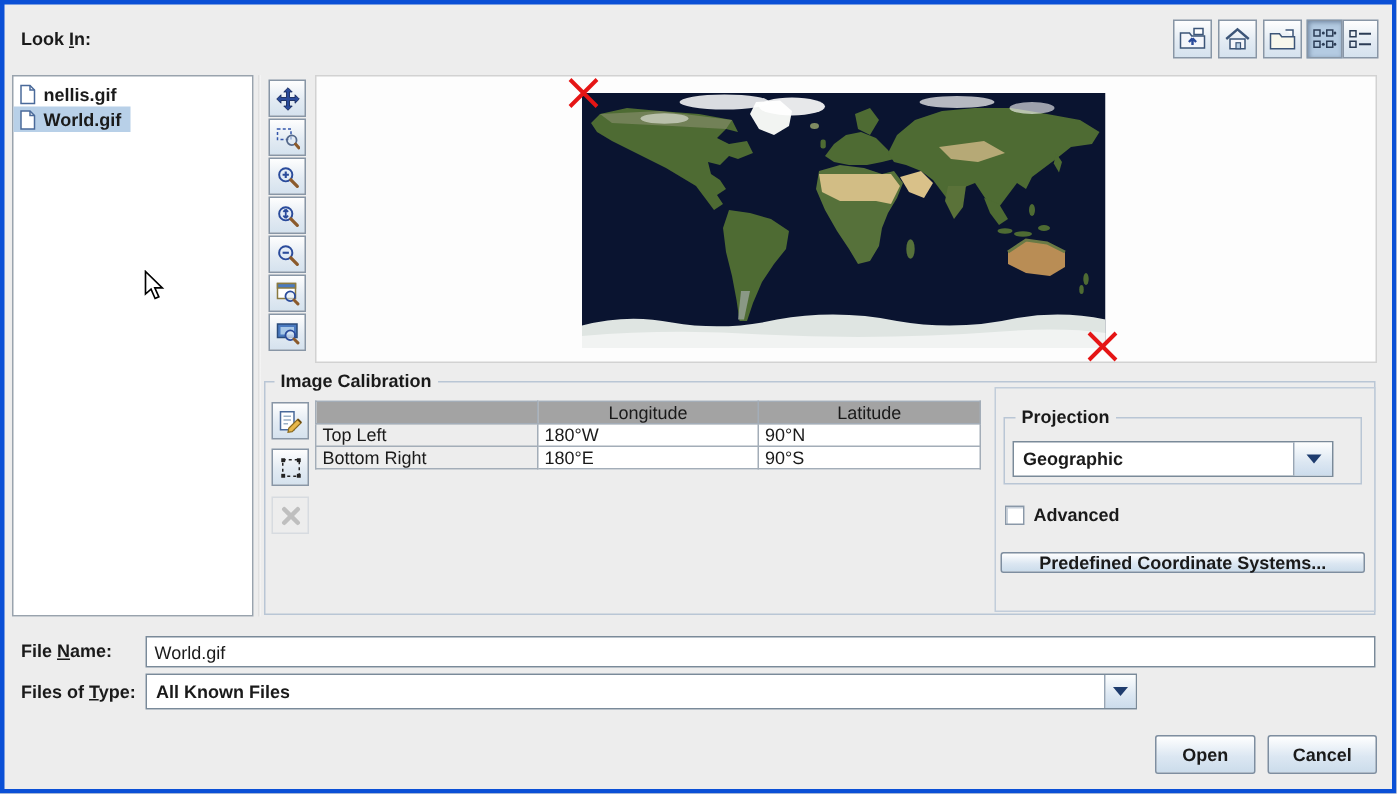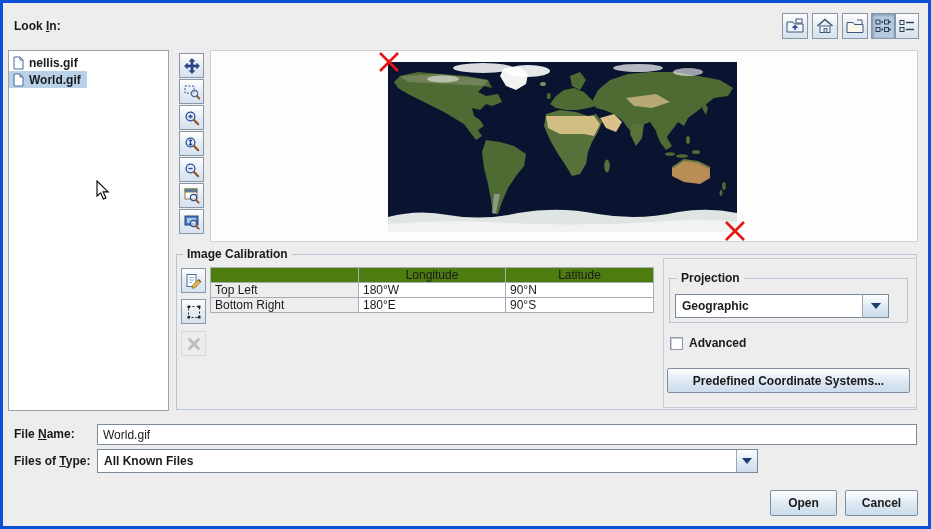--- a/index.html
+++ b/index.html
@@ -50,21 +50,21 @@
 
   
   .group{position:absolute;border:1px solid #B9C6D5;}
   .gtitle{position:absolute;font-weight:bold;background:#EDEDED;padding:0 4px;white-space:nowrap;}
 
   
   .caltable{position:absolute;left:210px;top:267px;border-collapse:collapse;
             font-size:12px;background:#fff;}
   .caltable th,.caltable td{border:1px solid #A3ADB8;height:15px;padding:0 4px;
             font-weight:normal;white-space:nowrap;}
-  .caltable th{background:#4d7c0f;text-align:center;}
+  .caltable th{background:#a3a3a3;text-align:center;}
   .caltable td.rowlabel{background:#EDEDED;text-align:left;}
   .caltable td.val{background:#fff;}
 
   .checkbox{position:absolute;width:13px;height:13px;background:#fff;
             border:1px solid #8A98A8;box-shadow:inset 1px 1px 0 #C9D2DC;}
 
   .input{position:absolute;background:#fff;border:1px solid #7A8A99;
          display:flex;align-items:center;padding-left:5px;font-size:12px;}
 
   .vsep{position:absolute;left:172px;top:50px;width:2px;height:361px;
@@ -346,21 +346,21 @@
     <span class="ctext">Geographic</span>
     <span class="spacer"></span>
     <span class="arrowbtn" style="width:26px;">
         <span class="arr"></span>
       </span>
   </div>
 
   <span class="checkbox" style="left:670px;top:337px;"></span>
   <span class="abs lbl" style="left:689px;top:336px;">Advanced</span>
 
-  <button class="pushbtn" style="left:667px;top:368px;width:243px;height:25px;">
+  <button class="pushbtn" style="left:667px;top:368px;width:243px;height:14px;">
       <span>Predefined Coordinate Systems...</span>
     </button>
 
   <div class="abs lbl" style="left:14px;top:427px;"><span>File </span><span class="mn">N</span><span>ame:</span></div>
   <div class="input" style="left:97px;top:424px;width:820px;height:21px;">
       <span>World.gif</span>
     </div>
 
   <div class="abs lbl" style="left:14px;top:454px;"><span>Files of </span><span class="mn">T</span><span>ype:</span></div>
   <div class="combo" style="left:97px;top:449px;width:661px;height:24px;">

